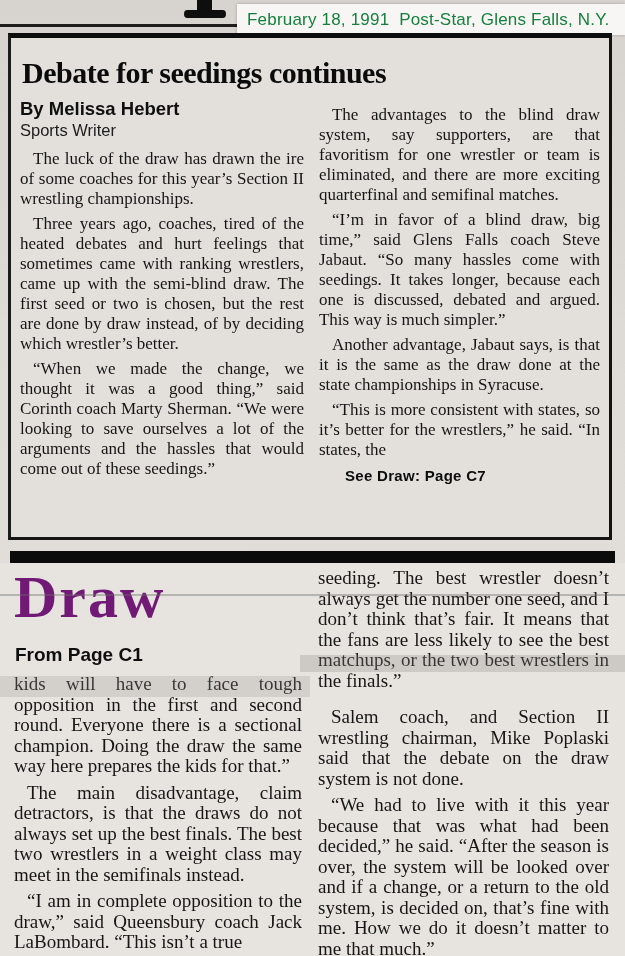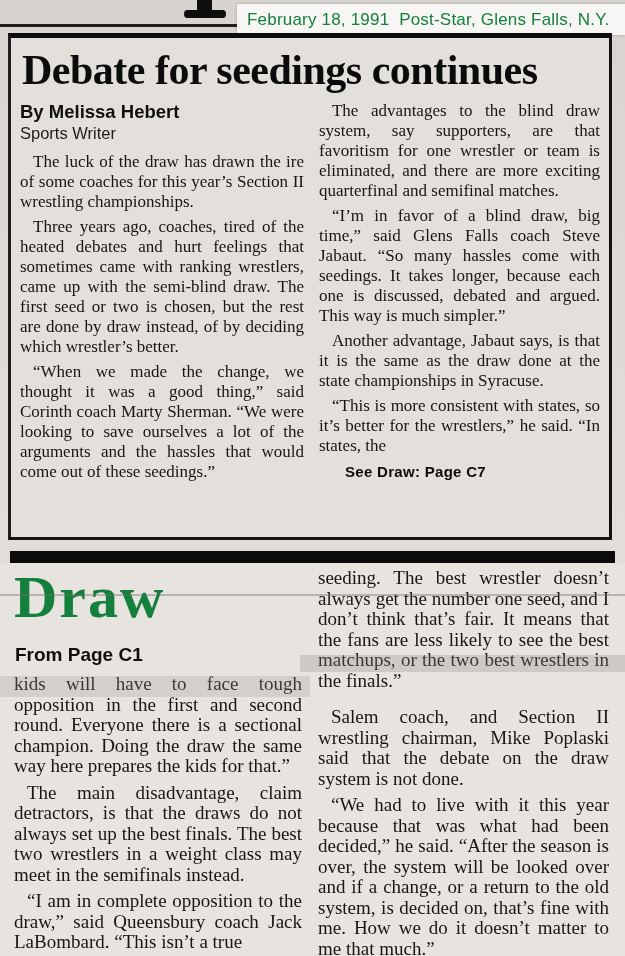--- a/index.html
+++ b/index.html
@@ -19,36 +19,36 @@
     color:#15803d;padding-left:10px;white-space:pre;letter-spacing:.2px;
   }
   .article1{
     position:absolute;left:8px;top:33px;width:604px;height:507px;box-sizing:border-box;
     background:#e3e0dc;
     border-top:5px solid #0d0d0d;border-left:3px solid #1c1c1c;
     border-right:3px solid #121212;border-bottom:3px solid #161616;
     padding:4px 9px 0 9px;
   }
   .headline1{
-    margin:7px 0 10px 2px;font-size:42px;font-weight:bold;line-height:1.0;
+    margin:16px 0 10px 2px;font-size:30px;font-weight:bold;line-height:1.0;
     letter-spacing:-.5px;color:#0b0b0b;font-family:"Liberation Serif",serif;
   }
-  .cols{display:flex;gap:15px;}
+  .cols{display:flex;gap:15px;align-items:flex-end;}
   .colA{width:286px;}
   .colB{width:283px;}
   .byline{font-family:"Liberation Sans",sans-serif;font-weight:bold;font-size:18.5px;color:#0f0f0f;}
   .byline-title{font-family:Liberation Sans, sans-serif;font-size:16.5px;color:#1c1c1c;margin:1px 0 9px 0;}
   .article1 p{margin:0 0 5px 0;font-size:17px;line-height:20px;text-align:justify;text-indent:13px;color:#161514;}
   .see-draw{font-family:"Liberation Sans",sans-serif;font-weight:bold;font-size:15px;
     margin:7px 0 0 26px;color:#0c0c0c;letter-spacing:.3px;}
   .bar{position:absolute;left:10px;top:551px;width:605px;height:12px;background:#0b0b0b;}
   .article2{position:absolute;left:0;top:563px;width:625px;height:393px;background:#e7e4e0;}
   .a2-left{position:absolute;left:14px;top:6px;width:288px;}
   .a2-right{position:absolute;left:318px;top:5px;width:291px;}
-  .headline2{margin:0;font-size:60px;font-weight:bold;color:#15803d;line-height:.95;
+  .headline2{margin:0;font-size:60px;font-weight:bold;color:#701a75;line-height:.95;
     letter-spacing:2px;font-family:"Liberation Serif",serif;}
   .from-line{font-family:"Liberation Sans",sans-serif;font-weight:bold;font-size:19px;
     margin:18px 0 8px 1px;color:#0e0e0e;}
   .article2 p{margin:0 0 6px 0;font-size:19px;line-height:20.5px;text-align:justify;text-indent:13px;color:#171615;}
   .article2 p.noindent{text-indent:0;}
   .article2 p.gap-top{margin-top:16px;}
   .scanline{position:absolute;left:0;top:594px;width:625px;height:2px;background:rgba(110,108,104,.40);}
   .band1{position:absolute;left:300px;top:655px;width:325px;height:17px;background:rgba(140,138,134,.28);}
   .band2{position:absolute;left:0;top:676px;width:310px;height:21px;background:rgba(150,148,144,.25);}
 </style>

